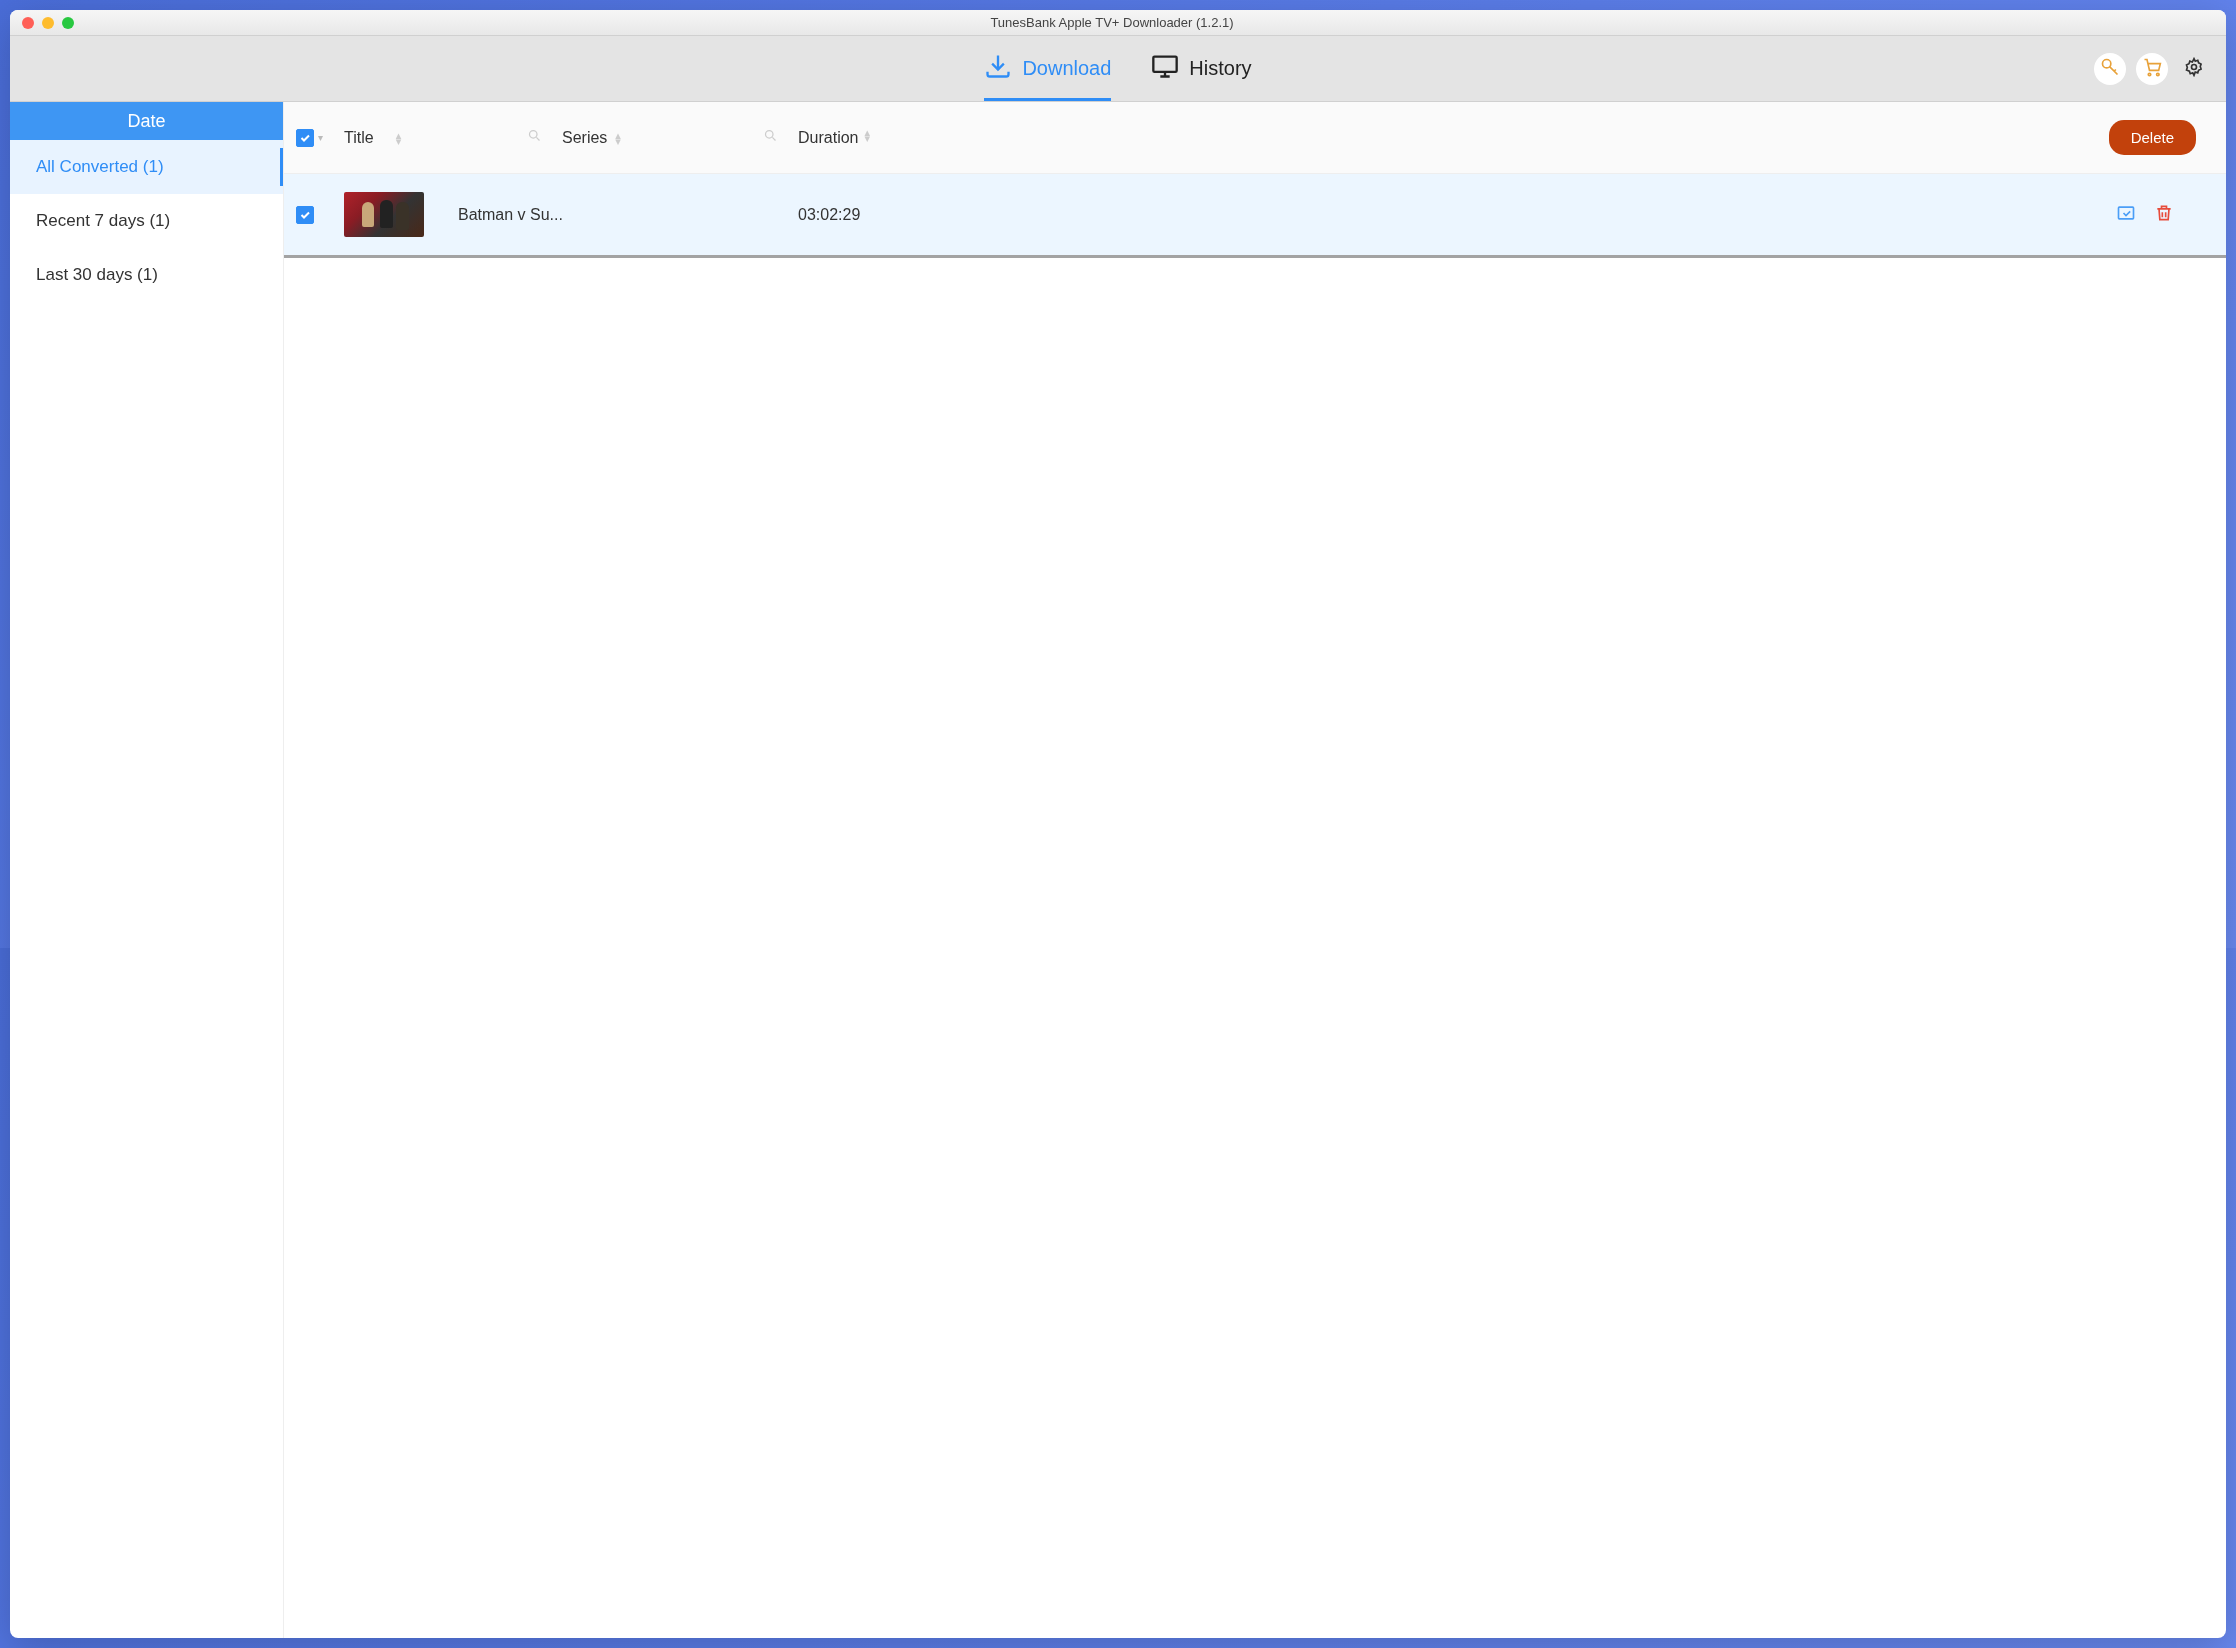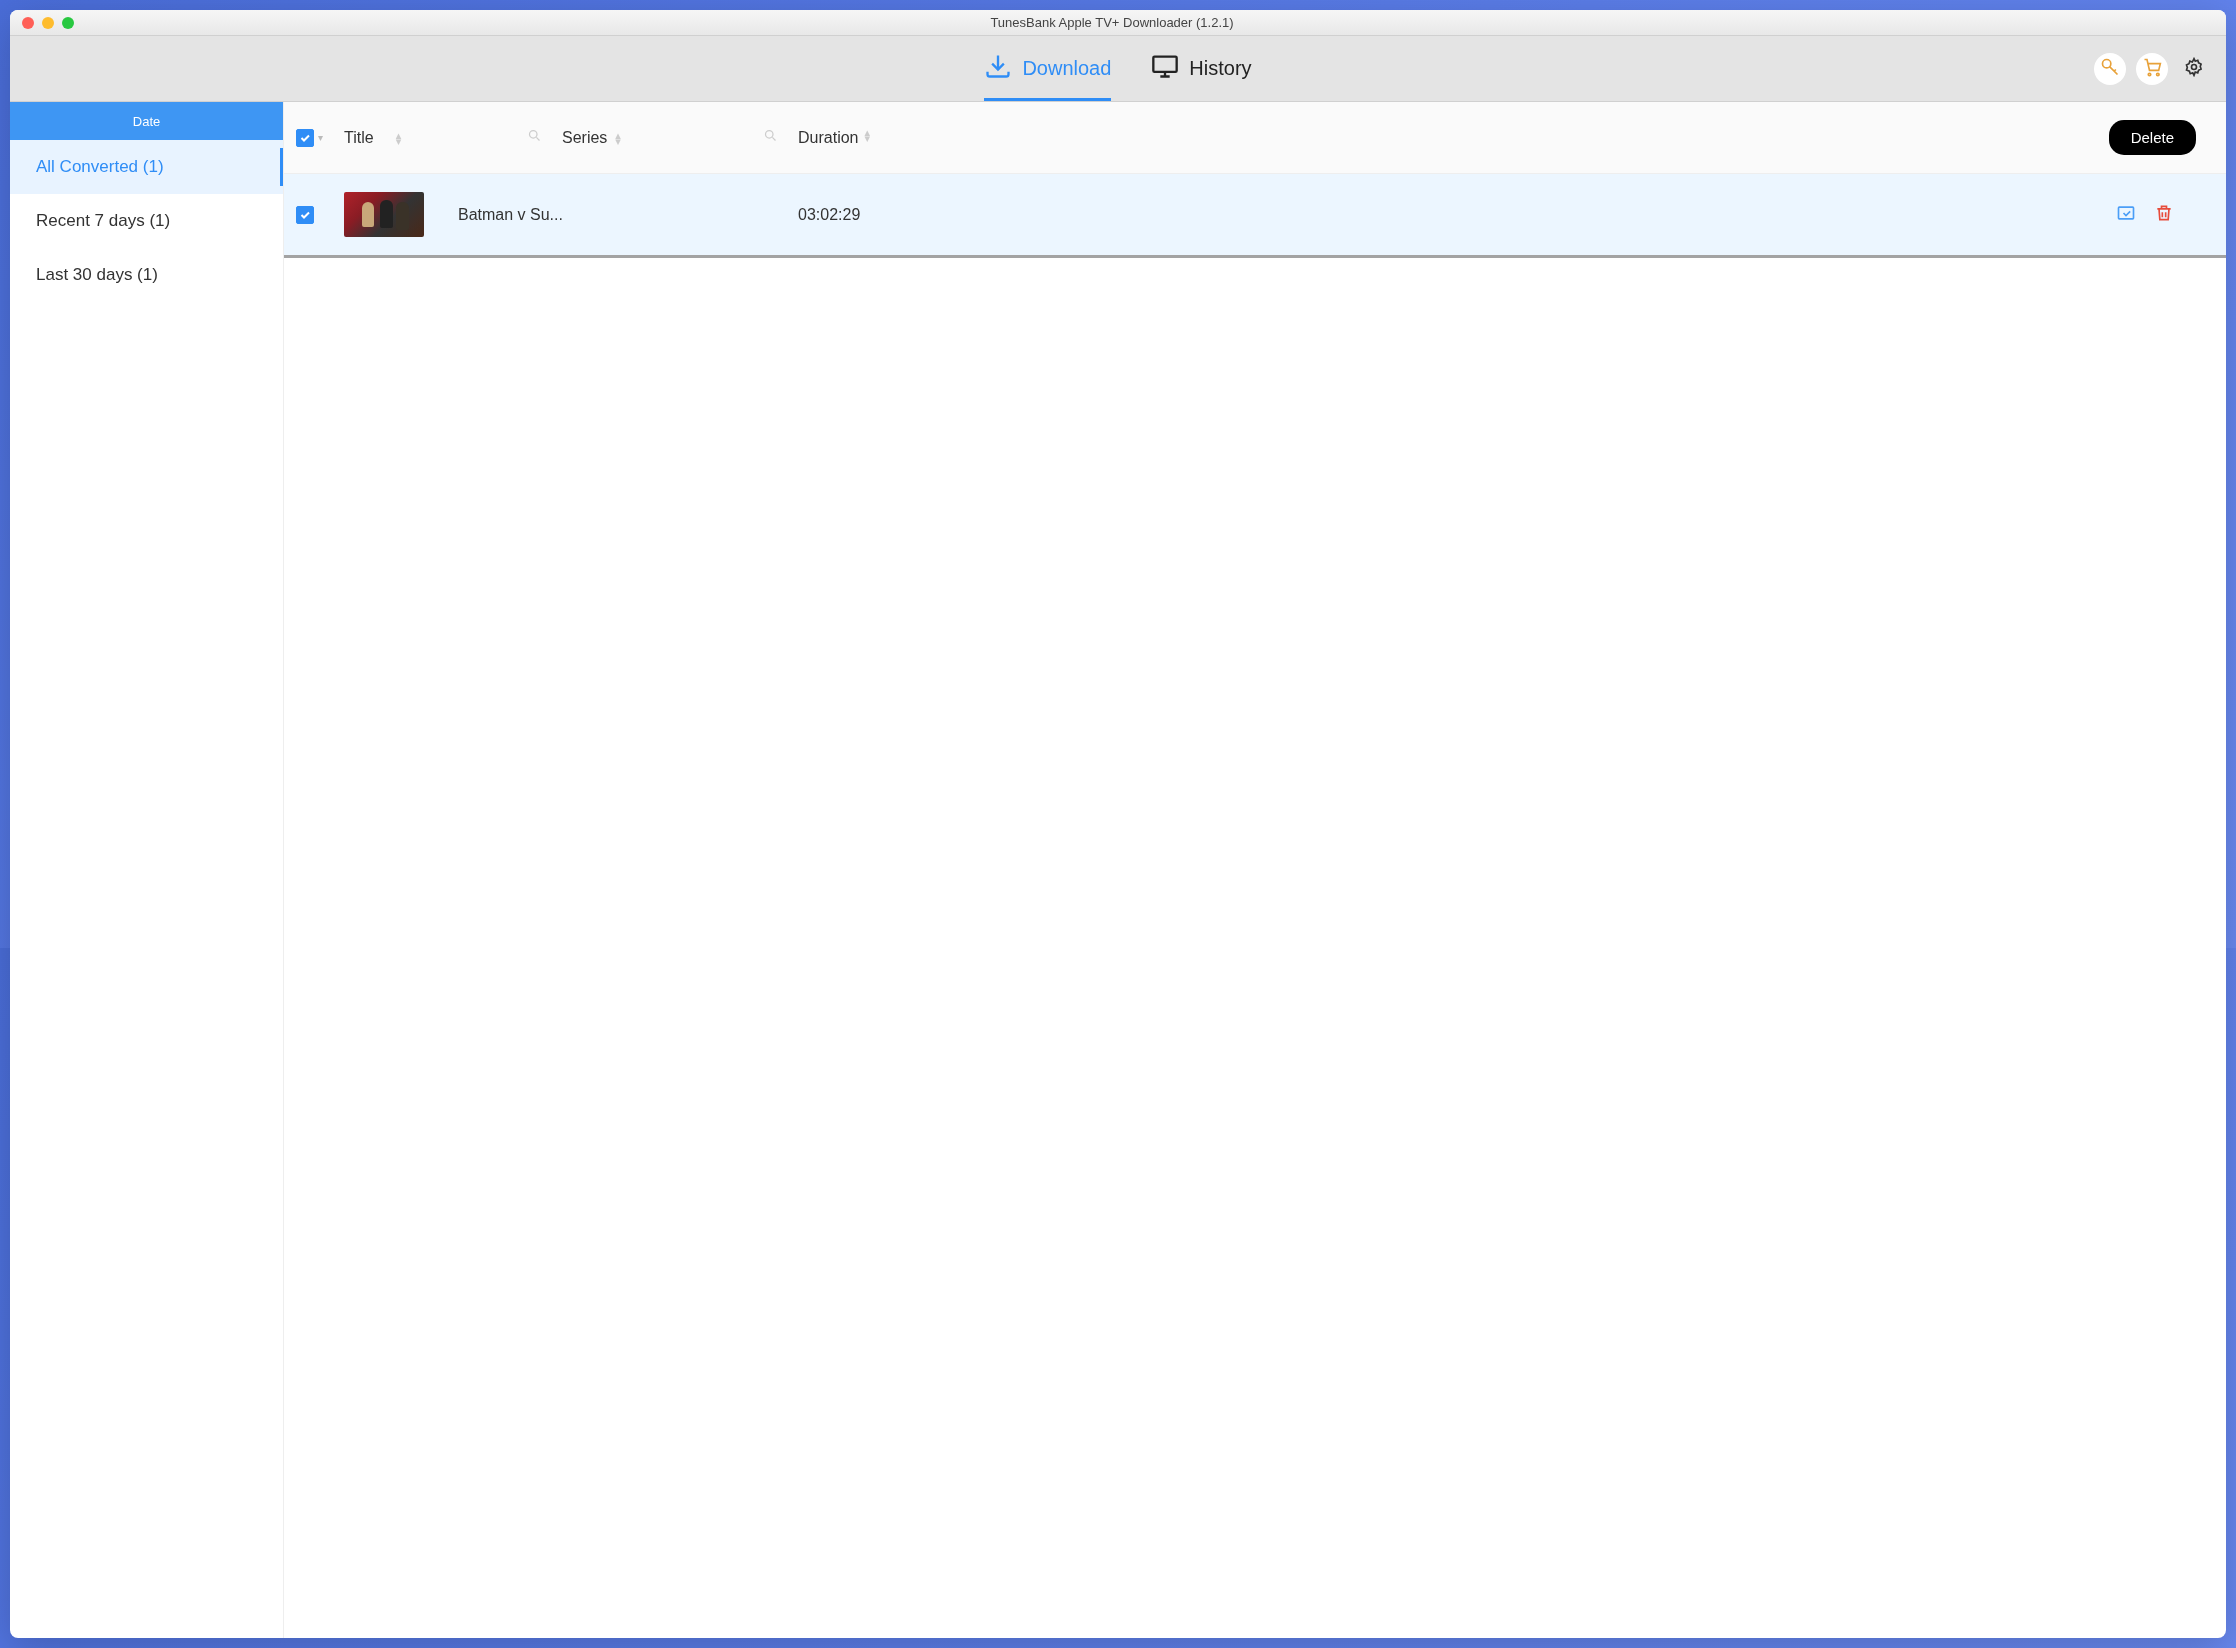--- a/index.html
+++ b/index.html
@@ -111,21 +111,21 @@
   display: flex;
   flex-direction: column;
 }
 .sidebar-header {
   background: #3e96f3;
   color: #fff;
   height: 38px;
   display: flex;
   align-items: center;
   justify-content: center;
-  font-size: 13px;
+  font-size: 18px;
 }
 .sidebar-item {
   height: 54px;
   display: flex;
   align-items: center;
   padding-left: 26px;
   font-size: 17px;
   color: #333;
   cursor: pointer;
   position: relative;
@@ -172,21 +172,21 @@
 }
 .col-checkbox { width: 48px; display: flex; align-items: center; }
 .col-title { width: 218px; display: flex; align-items: center; gap: 22px; font-size: 16px; color: #333; }
 .col-series { width: 236px; display: flex; align-items: center; gap: 8px; font-size: 16px; color: #333; }
 .col-duration { width: 220px; display: flex; align-items: flex-start; gap: 6px; font-size: 16px; color: #333; }
 .col-actions { flex: 1; display: flex; justify-content: flex-end; padding-right: 18px; }
 .sort-icon { color: #ccc; font-size: 11px; display: flex; flex-direction: column; line-height: 6px; }
 .search-icon-small { color: #ccc; margin-left: auto; margin-right: 20px; }
 .search-icon-small svg { width: 15px; height: 15px; }
 .delete-btn {
-  background: #000000;
+  background: #c2410c;
   color: #fff;
   border: none;
   padding: 9px 22px;
   border-radius: 15px;
   font-size: 15px;
   cursor: pointer;
 }
 .table-row {
   height: 84px;
   background: #ecf6ff;

